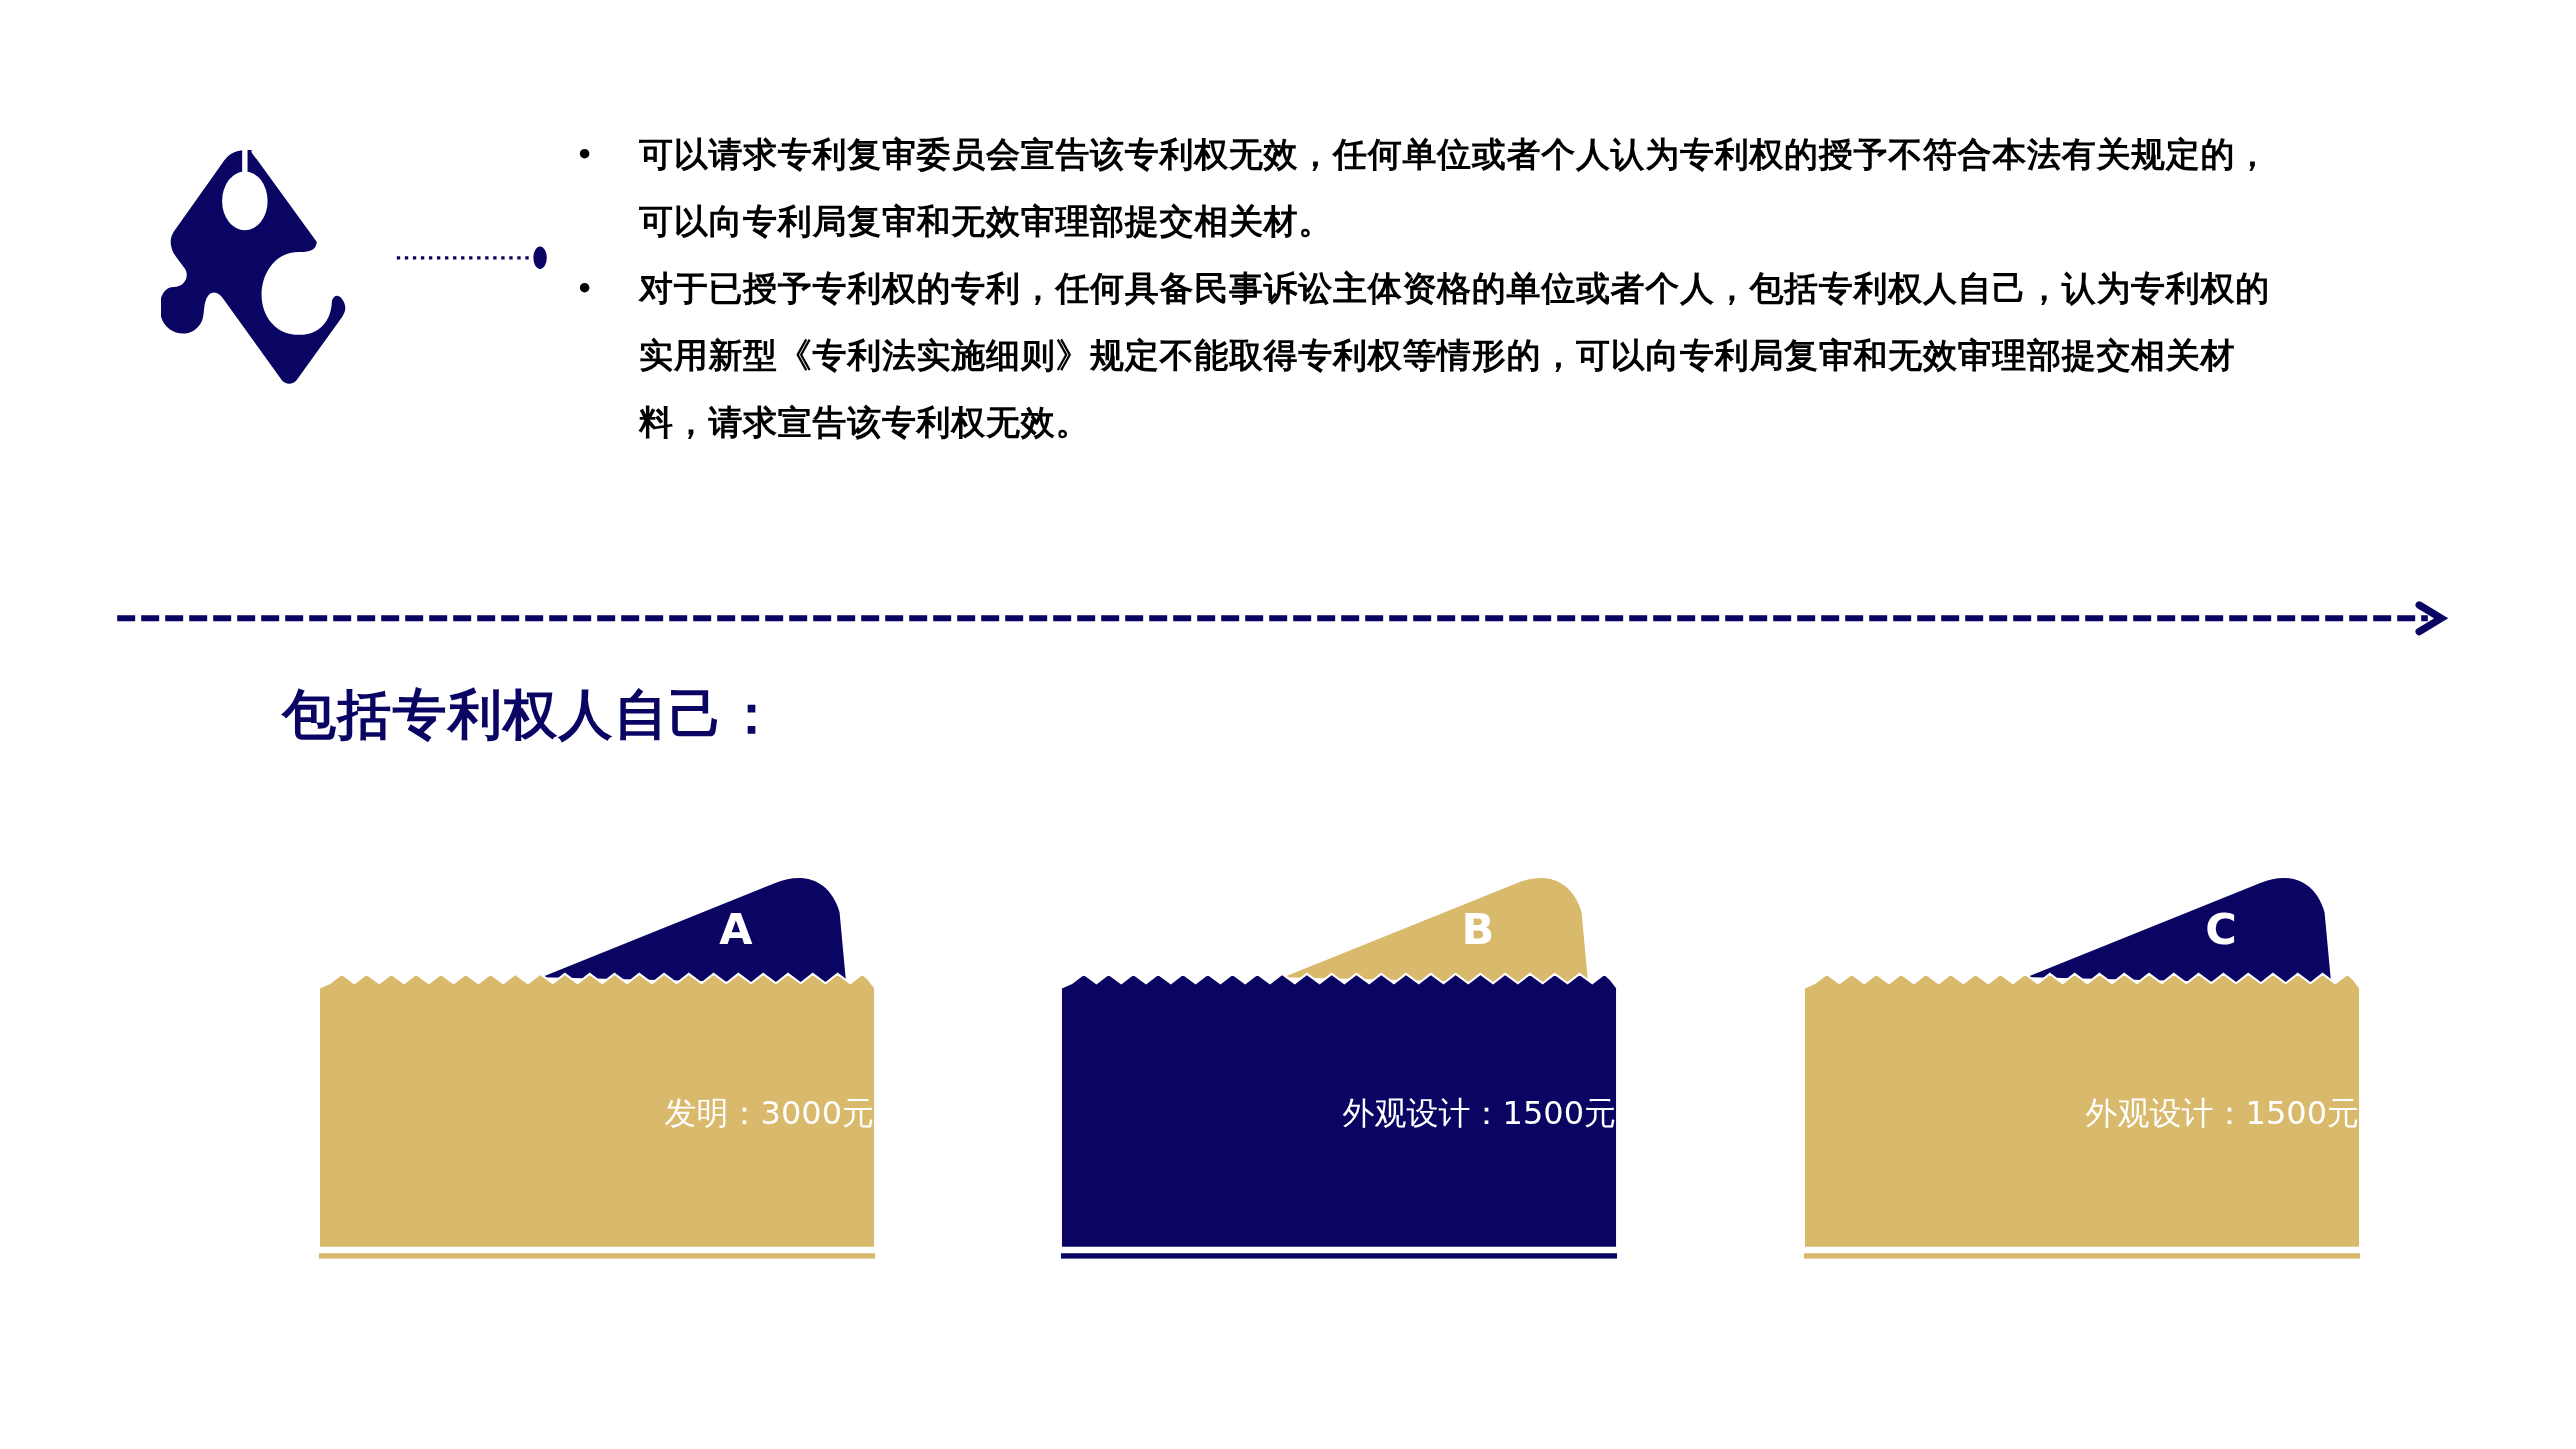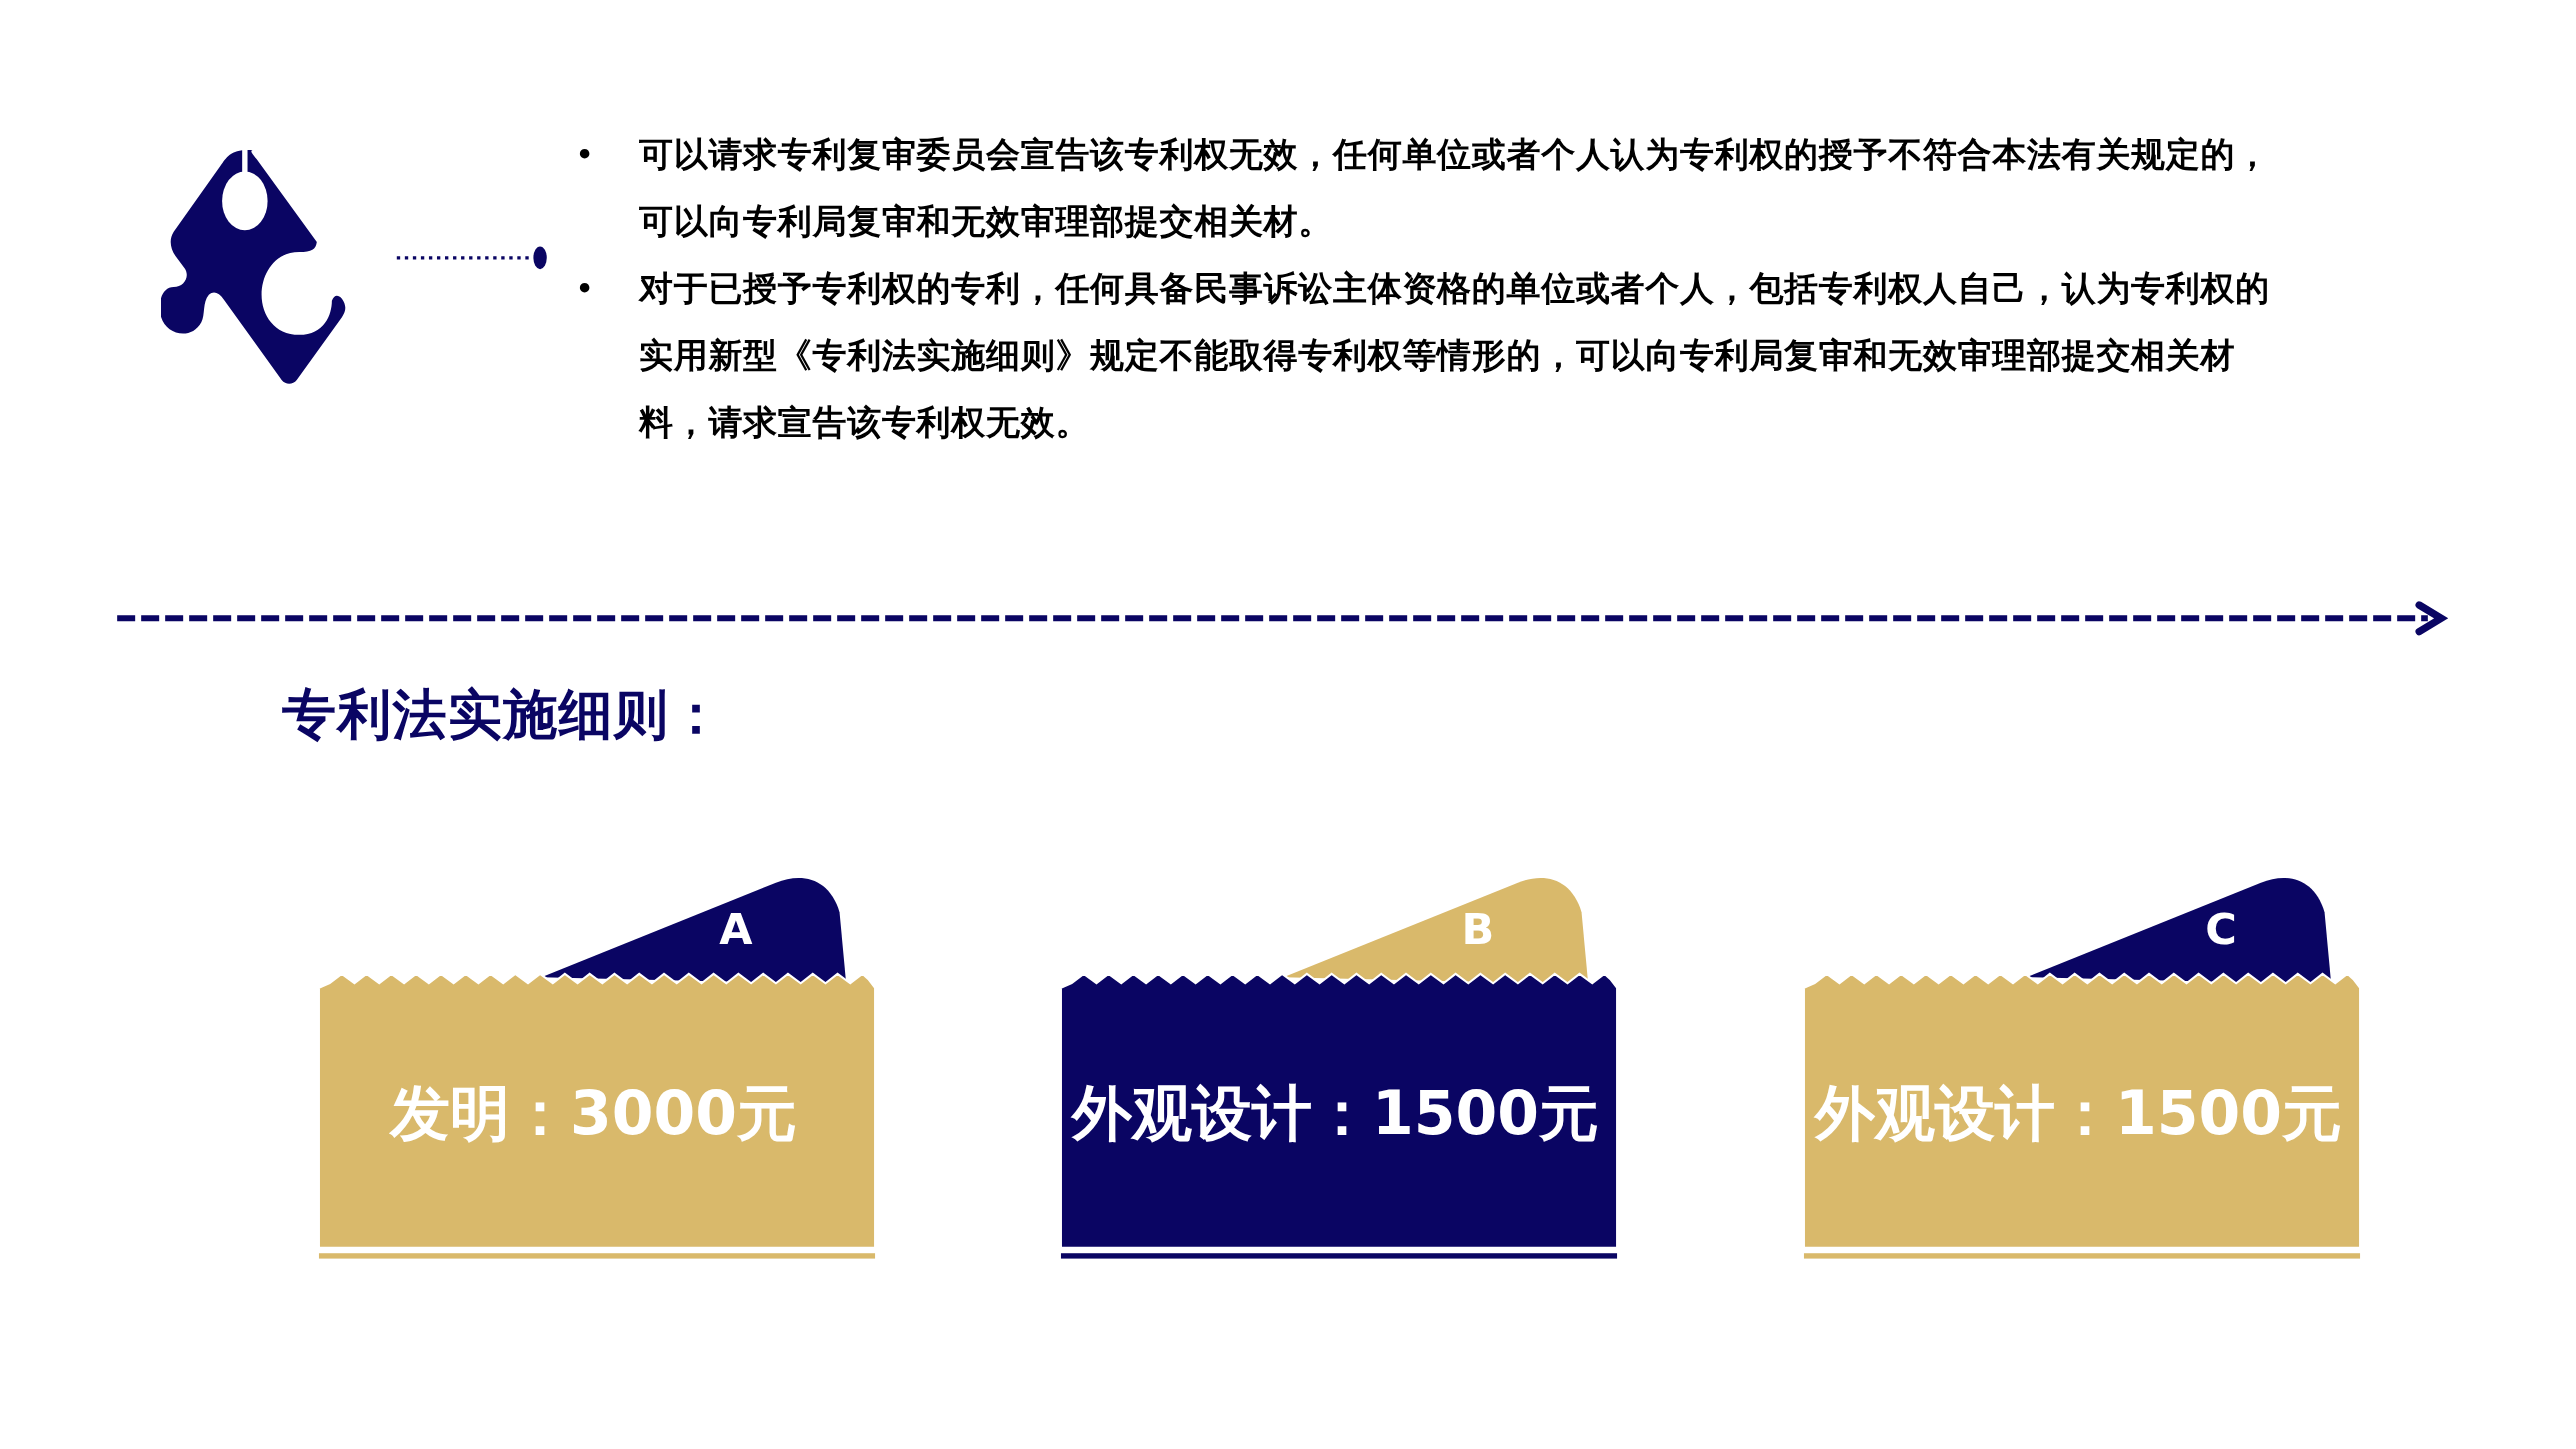--- a/index.html
+++ b/index.html
@@ -11,22 +11,22 @@
   .bullet { position:relative; padding-left:75px; font-size:34px; font-weight:bold; color:#000;
             line-height:67px; letter-spacing:0.7px; }
   .bullet-dot { position:absolute; left:12px; top:0; font-size:27px; line-height:67px; }
   #divider { left:107px; top:597px; width:2355px; height:40px; }
   .heading { left:282px; top:678px; font-size:54px; font-weight:bold; color:#0A0563;
              letter-spacing:1.3px; line-height:74px; margin:0; }
   .card { width:564px; height:402px; top:872px; }
   .card svg { position:absolute; left:0; top:0; width:564px; height:402px; }
   .card-letter { position:absolute; top:29.5px; left:396px; width:54px; text-align:center;
                  font-size:43px; font-weight:bold; color:#fff; line-height:54px; }
-  .card-text { position:absolute; left:0; width:561px; top:208px; text-align:center;
-               font-size:60px; font-weight:bold; color:#fff; line-height:67px; }
+  .card-text { position:absolute; left:0; width:561px; top:208px; text-align:right;
+               font-size:32px; font-weight:normal; color:#fff; line-height:67px; }
 </style>
 </head>
 <body>
 
 <div id="logo" class="abs">
   <svg width="402" height="241" viewBox="0 0 600 360">
     <g fill="#0A0563">
       <path d="M 167 12
                C 135 14 128 30 115 48
                L 25 175
@@ -72,21 +72,21 @@
   </li>
 </ul>
 
 <div id="divider" class="abs">
   <svg width="2355" height="40" viewBox="0 0 3510 60">
     <line x1="4" y1="32" x2="3470" y2="32" stroke="#0A0563" stroke-width="9" stroke-dasharray="27,9"></line>
     <polyline points="3457,12 3490,32 3457,52" fill="none" stroke="#0A0563" stroke-width="11" stroke-linecap="round" stroke-linejoin="miter"></polyline>
   </svg>
 </div>
 
-<h2 class="heading abs">专利法实施细则：</h2>
+<h2 class="heading abs">包括专利权人自己：</h2>
 
 <div class="card abs" style="left:313px;">
   <svg viewBox="0 0 840 600">
     <path d="M 340 157 L 690 16 C 730 0 770 10 785 60 L 795 168 Z" fill="#0A0563"></path>
     <path id="zzA" fill="#D9B96B" stroke="#ffffff" stroke-width="3" d="M 8 173 L 8 561 L 838 561 L 838 173 L 828 160
              L 819 152 L 801 166 L 782 152 L 764 166 L 745 152 L 727 166 L 708 152 L 690 166 L 671 152 L 653 166 L 634 152 L 616 166 L 597 152 L 579 166 L 560 152 L 542 166 L 523 152 L 505 166 L 486 152 L 468 166 L 449 152 L 431 166 L 412 152 L 394 166 L 375 152 L 357 166 L 338 152 L 320 166 L 301 152 L 283 166 L 264 152 L 246 166 L 227 152 L 209 166 L 190 152 L 172 166 L 153 152 L 135 166 L 116 152 L 98 166 L 79 152 L 61 166 L 42 152 L 24 166 Z"></path>
     <rect x="8" y="569" width="830" height="8" fill="#D9B96B"></rect>
   </svg>
   <div class="card-letter">A</div>
   <div class="card-text">发明：3000元</div>

